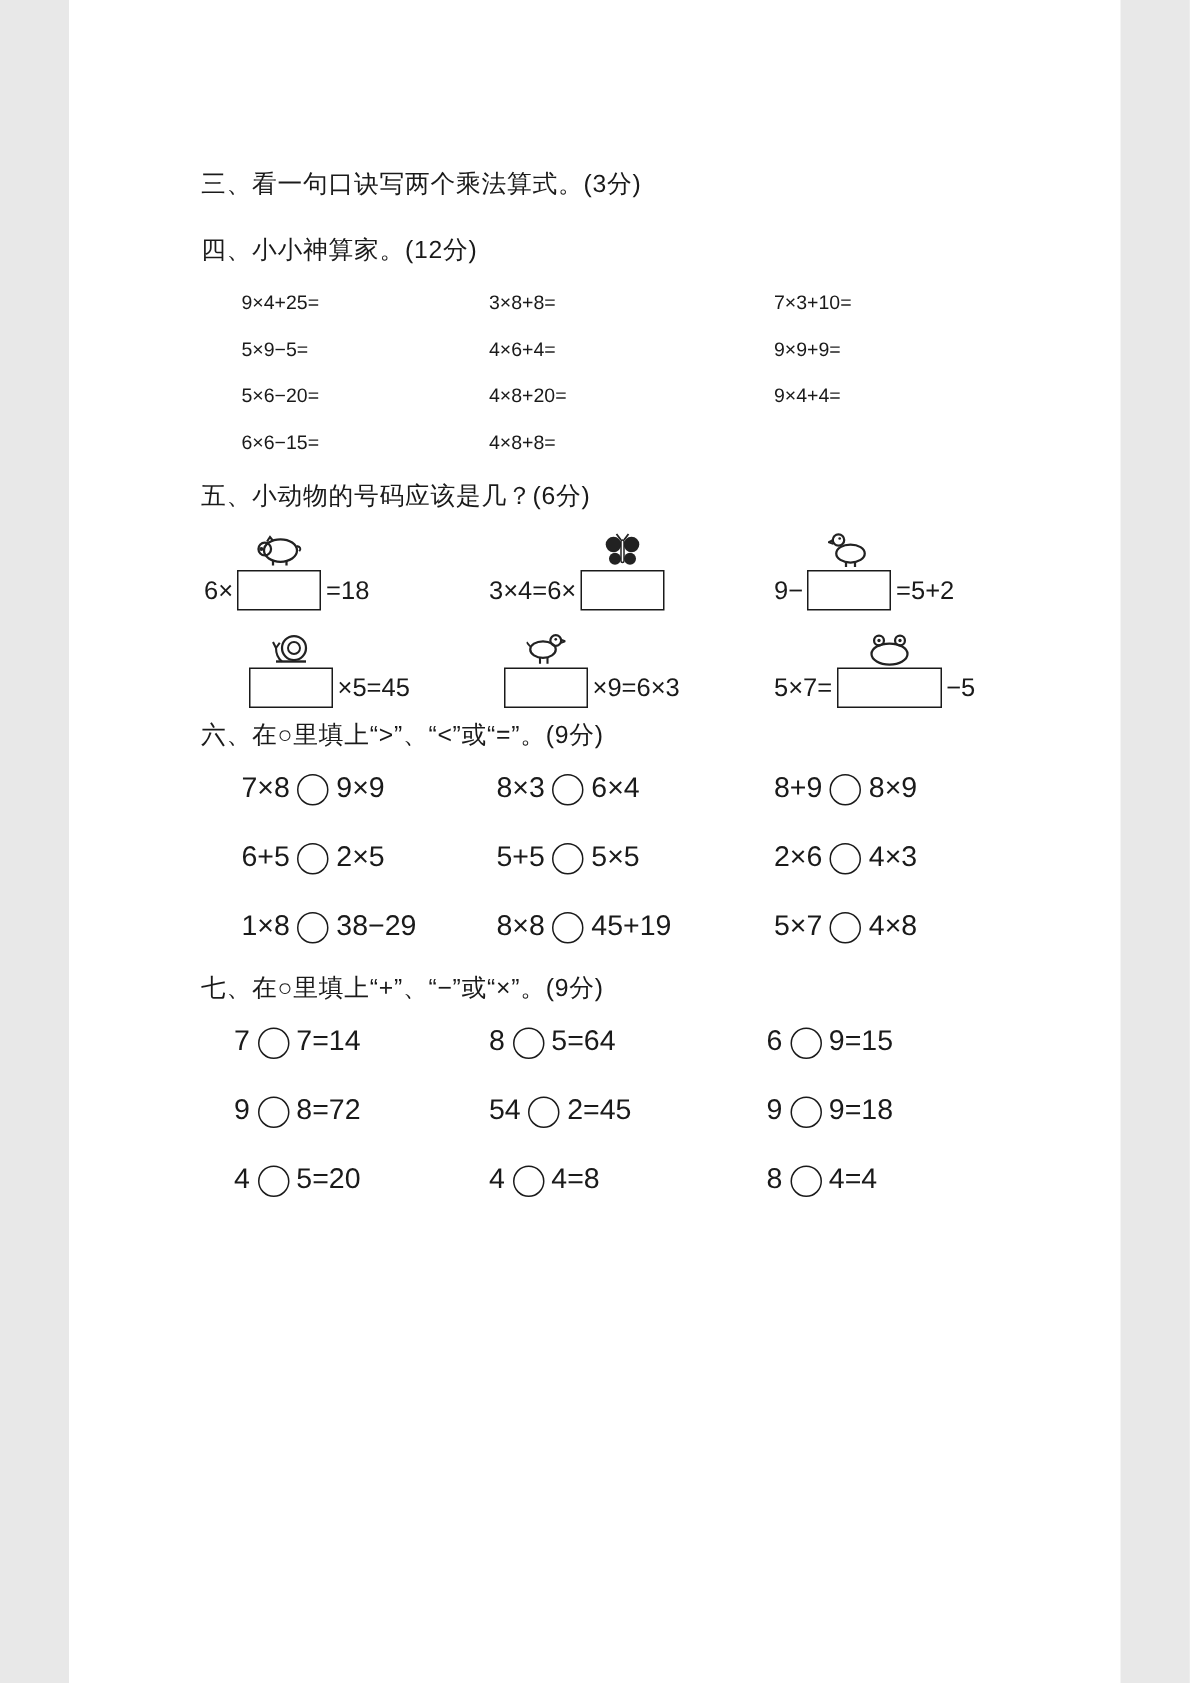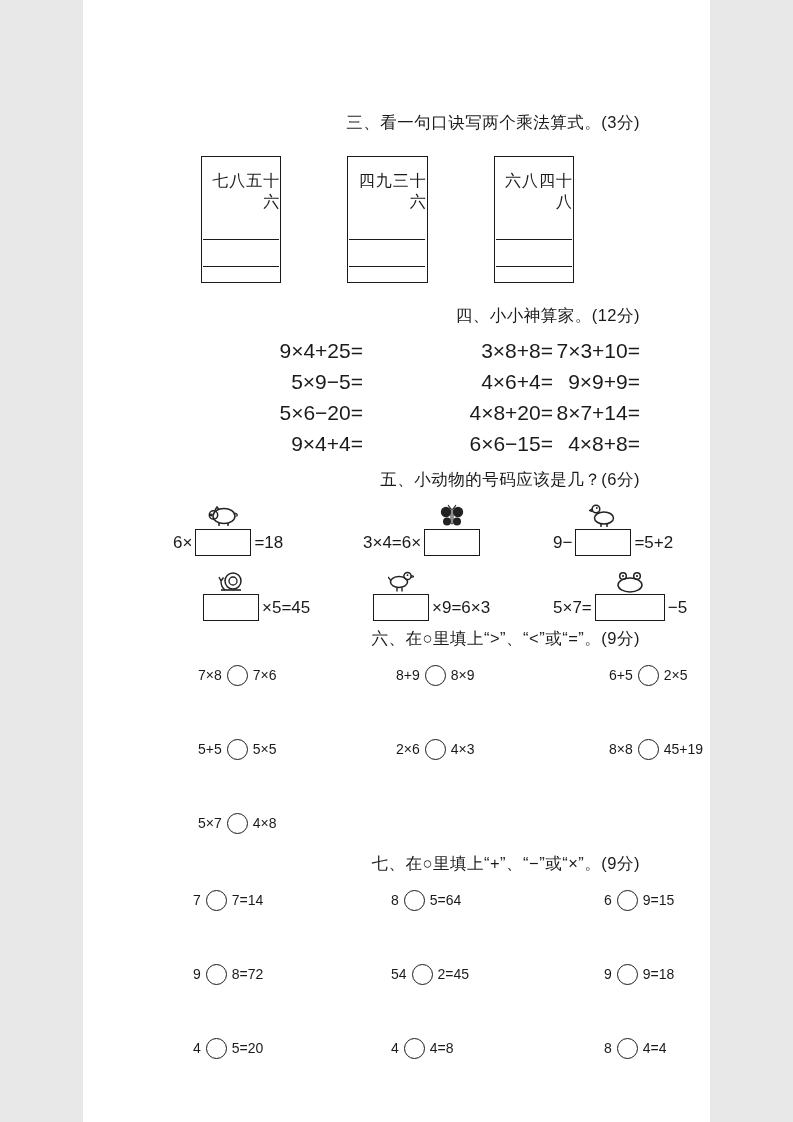--- a/index.html
+++ b/index.html
@@ -1,24 +1,23 @@
 <!DOCTYPE html>
 <html><head>
 <meta charset="utf-8">
 <style>
   html,body { margin:0; padding:0; background:#e8e8e8; }
   .page {
     position:relative;
-    width:627px; height:1122px;
+    width:701px; height:1122px;
     margin:0 auto;
     background:#ffffff;
     font-family:"Liberation Sans","DejaVu Sans",sans-serif;
     color:#1a1a1a;
     overflow:hidden;
-    text-align:right;
   }
   .content { padding:112px 70px 0 88px; }
 
   .section-title {
     font-size:16.5px;
     letter-spacing:0.5px;
     margin-bottom:0;
   }
 
   
@@ -43,21 +42,21 @@
     border-bottom:1.7px solid #1a1a1a;
     margin:26px auto 0;
   }
 
   
   .sec4 { margin-top:22px; }
   .calc-grid {
     display:grid;
     grid-template-columns:165px 190px auto;
     margin:8px 0 0 27px;
-    font-size:21px;
+    font-size:13px;
     line-height:31px;
   }
 
   
   .sec5 { margin-top:10px; }
   .s5-row {
     display:grid;
     grid-template-columns:190px 190px auto;
     margin-left:2px;
     padding-top:38px;
@@ -86,22 +85,21 @@
   .ml7  { margin-left:7px; }
 
   
   .sec6, .sec7 { margin-top:7px; }
   .circle-grid {
     display:grid;
     grid-template-columns:170px 185px auto;
     grid-auto-rows:46px;
     align-items:center;
     margin:2px 0 0 27px;
-    font-size:14px;
-    gap:28px;
+    font-size:19px;
   }
   .circle-grid.g7 { margin-left:22px; }
   .cmp-cell { display:flex; align-items:center; }
   .cmp-circle {
     display:inline-block;
     width:21px; height:21px;
     border:1.8px solid #1a1a1a;
     border-radius:50%;
     margin:0 5px;
     box-sizing:border-box;
@@ -110,51 +108,33 @@
   svg { display:block; }
 </style>
 </head>
 <body>
 
 <div class="page">
   <div class="content">
 
     <div class="section">
       <div class="section-title">三、看一句口诀写两个乘法算式。(3分)</div>
-      <div class="boxes-row">
-        <div class="recite-box">
-          <div class="recite-text">七八五十六</div>
-          <div class="answer-line"></div>
-          <div class="answer-line"></div>
-        </div>
-        <div class="recite-box">
-          <div class="recite-text">四九三十六</div>
-          <div class="answer-line"></div>
-          <div class="answer-line"></div>
-        </div>
-        <div class="recite-box">
-          <div class="recite-text">六八四十八</div>
-          <div class="answer-line"></div>
-          <div class="answer-line"></div>
-        </div>
-      </div>
     </div>
 
     <div class="section sec4">
       <div class="section-title">四、小小神算家。(12分)</div>
       <div class="calc-grid">
         <span>9×4+25=</span>
         <span>3×8+8=</span>
         <span>7×3+10=</span>
         <span>5×9−5=</span>
         <span>4×6+4=</span>
         <span>9×9+9=</span>
         <span>5×6−20=</span>
         <span>4×8+20=</span>
-        <span>8×7+14=</span>
         <span>9×4+4=</span>
         <span>6×6−15=</span>
         <span>4×8+8=</span>
       </div>
     </div>
 
     <div class="section sec5">
       <div class="section-title">五、小动物的号码应该是几？(6分)</div>
 
       <div class="s5-row">
@@ -255,41 +235,51 @@
         </div>
       </div>
     </div>
 
     <div class="section sec6">
       <div class="section-title">六、在○里填上“&gt;”、“&lt;”或“=”。(9分)</div>
       <div class="circle-grid">
         <div class="cmp-cell">
           <span>7×8</span>
             <span class="cmp-circle"></span>
-            <span>7×6</span>
+            <span>9×9</span>
+        </div>
+        <div class="cmp-cell">
+          <span>8×3</span>
+            <span class="cmp-circle"></span>
+            <span>6×4</span>
         </div>
         <div class="cmp-cell">
           <span>8+9</span>
             <span class="cmp-circle"></span>
             <span>8×9</span>
         </div>
         <div class="cmp-cell">
           <span>6+5</span>
             <span class="cmp-circle"></span>
             <span>2×5</span>
         </div>
         <div class="cmp-cell">
           <span>5+5</span>
             <span class="cmp-circle"></span>
             <span>5×5</span>
         </div>
         <div class="cmp-cell">
           <span>2×6</span>
             <span class="cmp-circle"></span>
             <span>4×3</span>
+        </div>
+        <div class="cmp-cell">
+          <span>1×8</span>
+            <span class="cmp-circle"></span>
+            <span>38−29</span>
         </div>
         <div class="cmp-cell">
           <span>8×8</span>
             <span class="cmp-circle"></span>
             <span>45+19</span>
         </div>
         <div class="cmp-cell">
           <span>5×7</span>
             <span class="cmp-circle"></span>
             <span>4×8</span>

